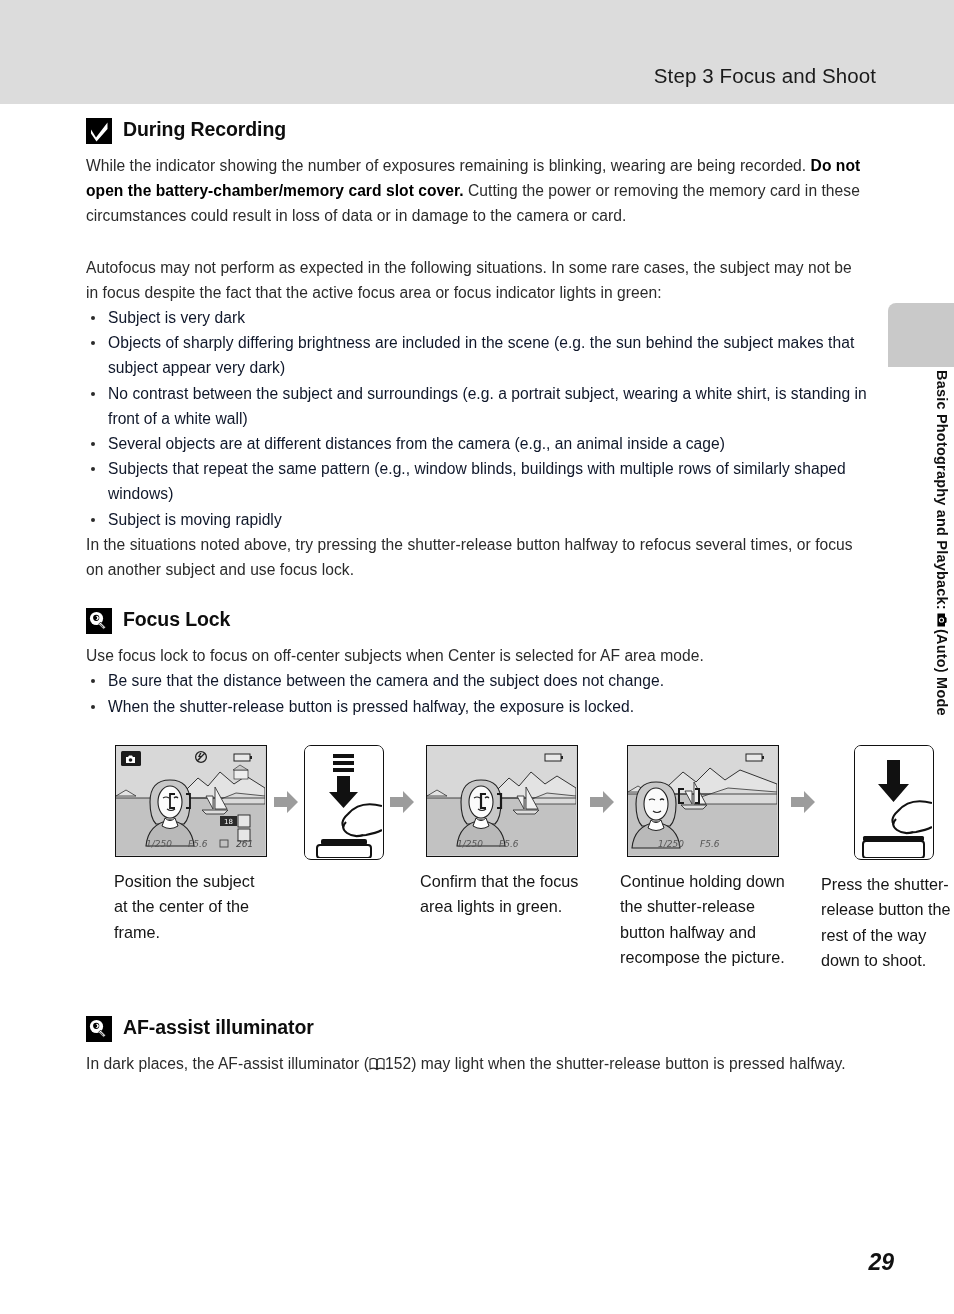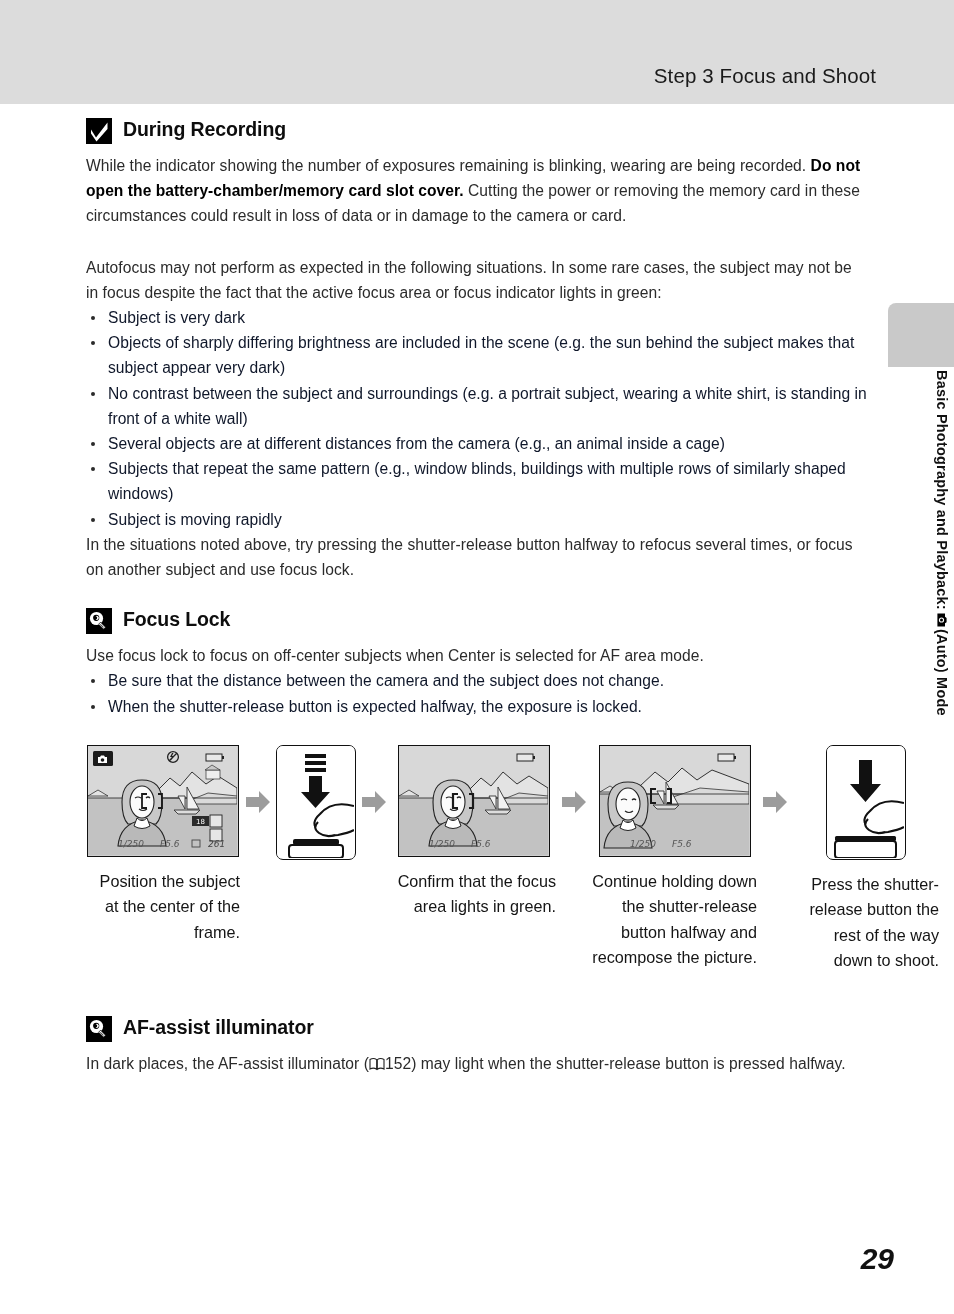--- a/index.html
+++ b/index.html
@@ -128,34 +128,35 @@
   }
 
   .sec { margin-top: 26px; }
 
   
   .flow {
     display: flex;
     align-items: flex-start;
     margin-top: 26px;
     width: 790px;
+    margin-left: 28px;
   }
   .flow-step { display: flex; flex-direction: column; align-items: center; }
   .flow-arrow {
     flex: 0 0 36px;
     height: 115px;
     display: flex;
     align-items: center;
     justify-content: center;
   }
   .caption {
     margin-top: 12px;
     font-size: 16.2px;
     line-height: 25.5px;
-    text-align: right;
+    text-align: left;
     color: #151515;
   }
   .cap-w1 { width: 154px; }
   .cap-w2 { width: 92px; }
   .cap-w3 { width: 164px; }
   .cap-w4 { width: 165px; }
   .cap-w5 { width: 146px; }
 
   
   .lcd {
@@ -174,21 +175,21 @@
     background: #fff;
     position: relative;
     overflow: hidden;
   }
 
   
   .pagenum {
     position: absolute;
     right: 60px;
     bottom: 38px;
-    font-size: 30px;
+    font-size: 23px;
     font-weight: 700;
     font-style: italic;
     color: #111;
   }
 
   .bookglyph { display:inline-block; vertical-align:-2px; }
 </style>
 </head>
 <body>
 
@@ -245,21 +246,21 @@
           <path d="M14.6 14.2 L19.6 19.2 L17.6 21.2 L12.6 16.2 Z" fill="#fff" stroke="#000" stroke-width="0.8"></path>
           <path d="M14.4 16.2 L17.6 19.4" stroke="#000" stroke-width="0.8"></path>
           <path d="M16.0 14.6 L19.2 17.8" stroke="#000" stroke-width="0.8"></path>
         </svg>
       </span>
       <h2>Focus Lock</h2>
     </div>
     <p class="body">Use focus lock to focus on off-center subjects when Center is selected for AF area mode.</p>
     <ul class="bullets">
       <li>Be sure that the distance between the camera and the subject does not change.</li>
-      <li>When the shutter-release button is expected halfway, the exposure is locked.</li>
+      <li>When the shutter-release button is pressed halfway, the exposure is locked.</li>
     </ul>
   </div>
 
   <div class="flow">
 
     <div class="flow-step">
       <div class="lcd">
         <svg width="149" height="109" viewBox="0 0 149 109" aria-hidden="true">
           <rect width="149" height="109" fill="#d4d4d4"></rect>
 

